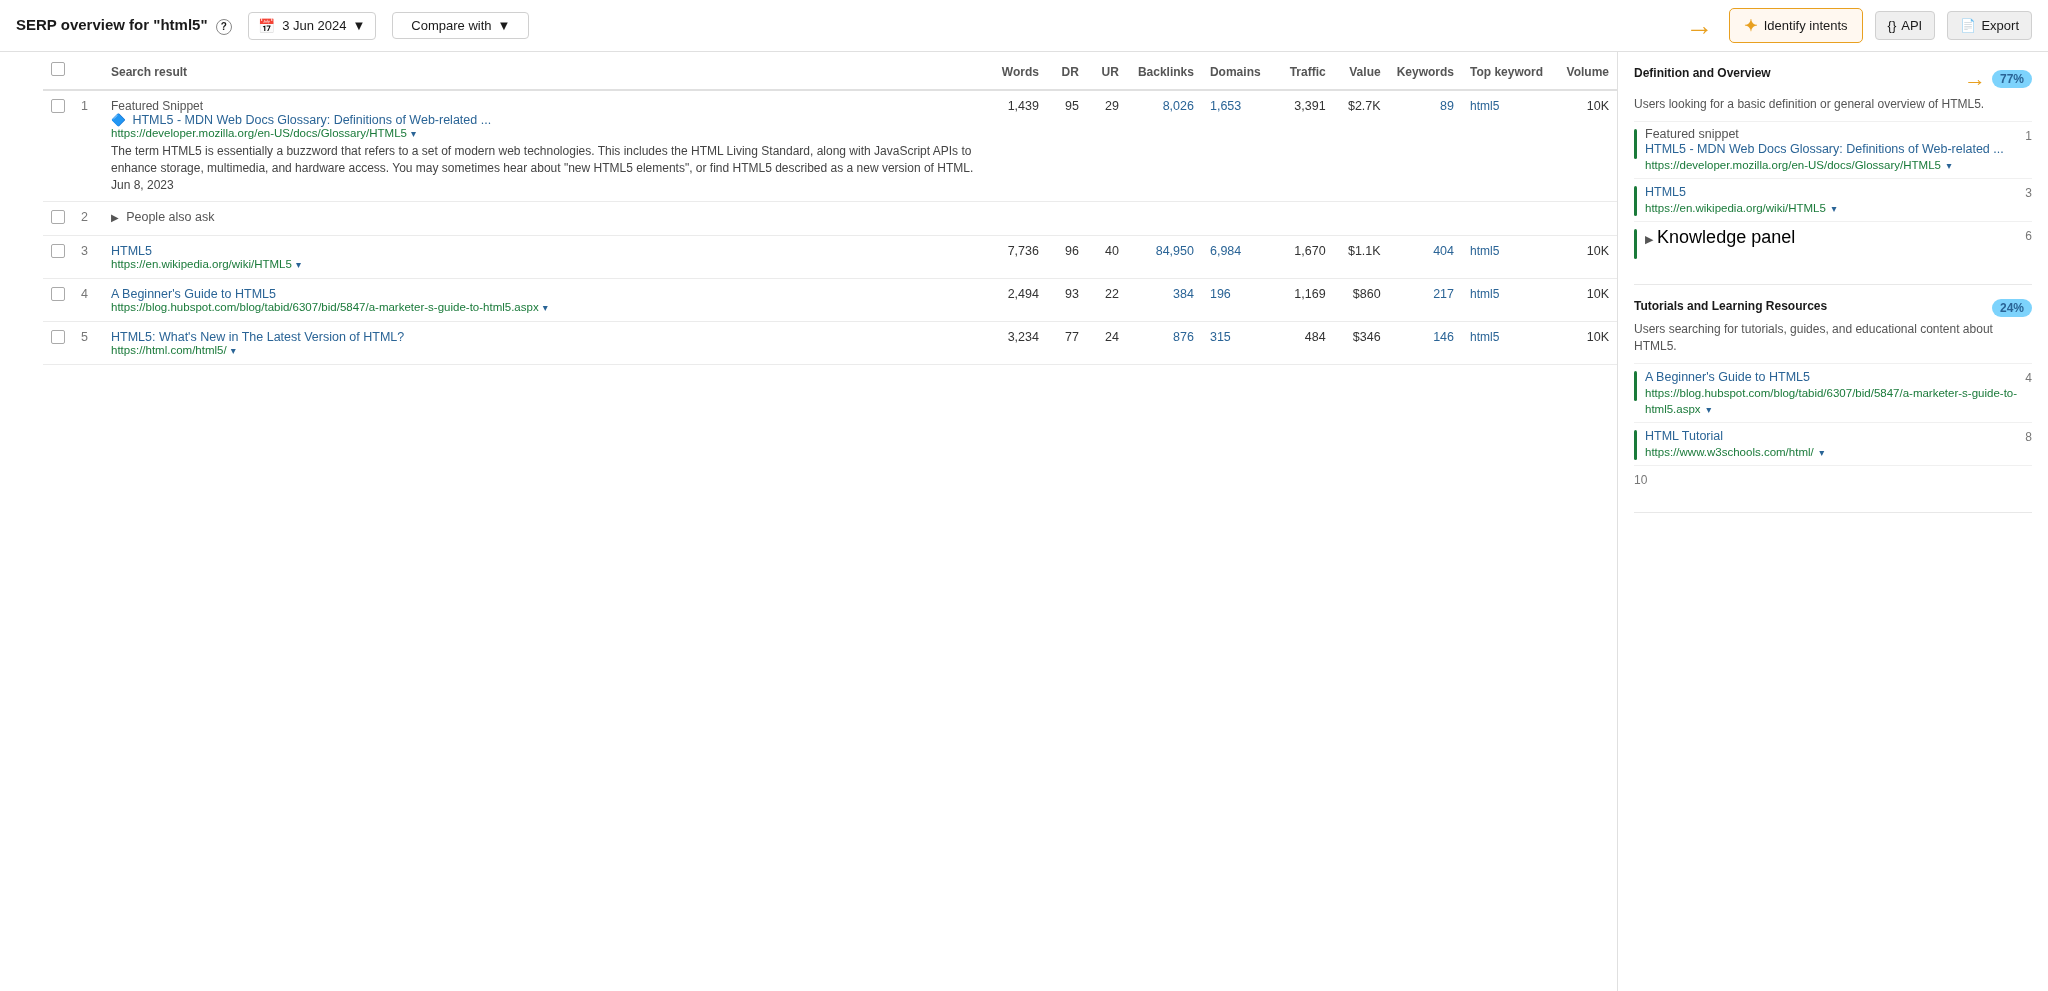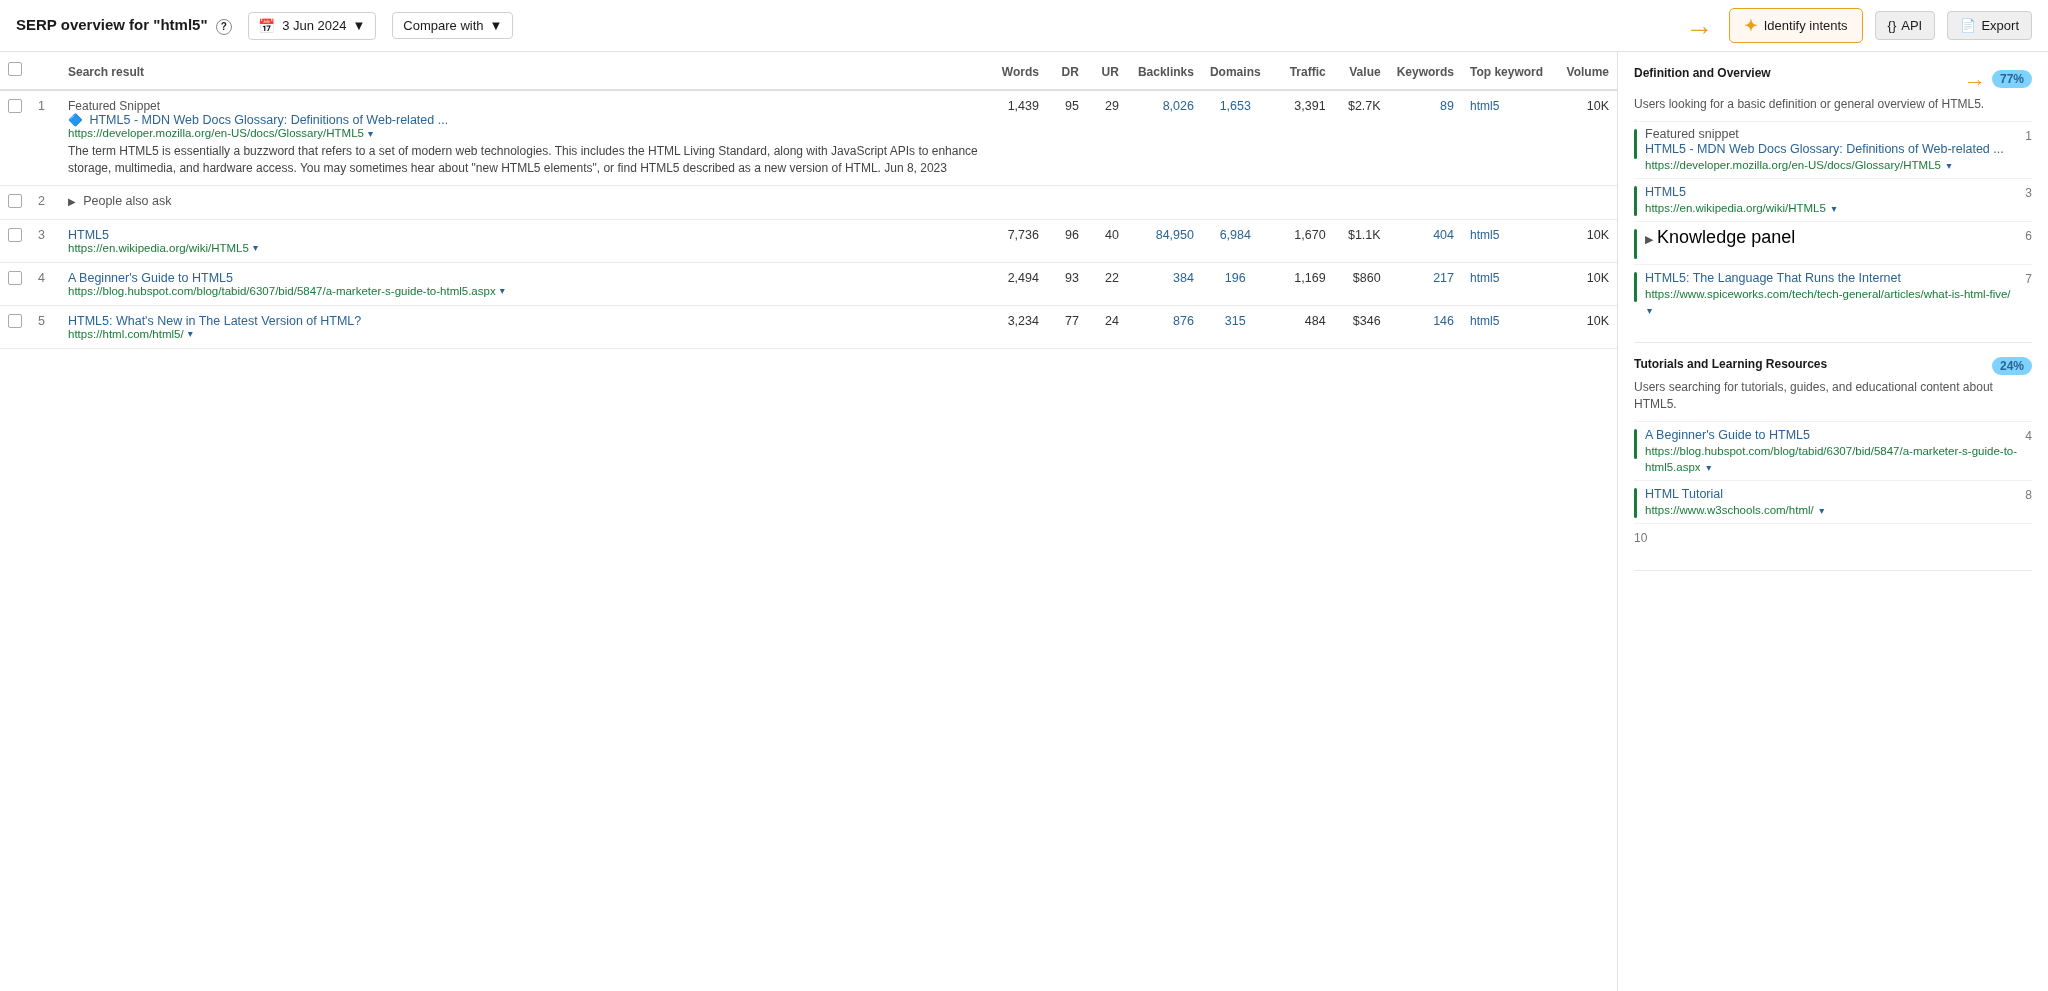--- a/index.html
+++ b/index.html
@@ -5,50 +5,50 @@
     * { box-sizing: border-box; margin: 0; padding: 0; }
     body { font-family: -apple-system, BlinkMacSystemFont, 'Segoe UI', Arial, sans-serif; font-size: 13px; color: #1a1a1a; background: #fff; overflow-x: hidden; }
 
     
     .header { display: flex; align-items: center; padding: 8px 16px; border-bottom: 1px solid #e0e0e0; gap: 16px; }
     .header-title { font-size: 15px; font-weight: 600; color: #1a1a1a; }
     .header-title span { color: #1a1a1a; }
     .help-icon { display: inline-flex; align-items: center; justify-content: center; width: 16px; height: 16px; border-radius: 50%; border: 1px solid #888; color: #888; font-size: 10px; margin-left: 4px; cursor: pointer; }
     .date-picker { display: flex; align-items: center; gap: 6px; padding: 5px 10px; border: 1px solid #d0d0d0; border-radius: 4px; font-size: 13px; cursor: pointer; color: #1a1a1a; }
     .date-icon { font-size: 14px; color: #555; }
-    .compare-btn { display: flex; align-items: center; gap: 6px; padding: 5px 10px; border: 1px solid #d0d0d0; border-radius: 4px; font-size: 13px; cursor: pointer; color: #1a1a1a; }
+    .compare-btn { display: flex; align-items: center; gap: 6px; padding: 5px 18px; border: 1px solid #d0d0d0; border-radius: 4px; font-size: 13px; cursor: pointer; color: #1a1a1a; }
     .header-right { margin-left: auto; display: flex; align-items: center; gap: 12px; }
     .identify-btn { display: flex; align-items: center; gap: 6px; padding: 7px 14px; background: #fff8f0; border: 1.5px solid #e8a020; border-radius: 5px; color: #1a1a1a; font-size: 13px; font-weight: 500; cursor: pointer; }
     .identify-btn .plus-icon { color: #e8a020; font-size: 16px; font-weight: 700; }
     .api-btn { display: flex; align-items: center; gap: 5px; padding: 6px 12px; border: 1px solid #d0d0d0; border-radius: 4px; font-size: 13px; cursor: pointer; color: #1a1a1a; }
     .export-btn { display: flex; align-items: center; gap: 5px; padding: 6px 12px; border: 1px solid #d0d0d0; border-radius: 4px; font-size: 13px; cursor: pointer; color: #1a1a1a; }
     .arrow-orange { color: #e8a020; font-size: 28px; margin-right: 4px; }
 
     
-    .main-layout { display: flex; height: calc(100vh - 52px); }
+    .main-layout { display: flex; height: calc(100vh - 52px); padding-left: 43px; }
 
     
     .table-area { flex: 1; overflow-y: auto; overflow-x: hidden; border-right: 1px solid #e0e0e0; }
 
     
     .results-table { width: 100%; border-collapse: collapse; }
     .results-table thead tr { border-bottom: 2px solid #e0e0e0; }
     .results-table th { padding: 10px 8px; text-align: left; font-size: 12px; font-weight: 600; color: #555; white-space: nowrap; vertical-align: bottom; }
     .results-table th.sortable { cursor: pointer; }
     .results-table th.right { text-align: right; }
     .results-table td { padding: 8px 8px; vertical-align: top; font-size: 12.5px; }
     .results-table tr { border-bottom: 1px solid #ebebeb; }
     .col-check { width: 24px; }
     .col-num { width: 30px; color: #777; font-size: 12px; }
     .col-result { min-width: 250px; max-width: 310px; }
     .col-words { width: 60px; text-align: right; }
     .col-dr { width: 40px; text-align: right; }
     .col-ur { width: 40px; text-align: right; }
     .col-backlinks { width: 75px; text-align: right; }
-    .col-domains { width: 65px; text-align: center; }
+    .col-domains { width: 65px; text-align: left; }
     .col-traffic { width: 65px; text-align: right; }
     .col-value { width: 55px; text-align: right; }
     .col-keywords { width: 70px; text-align: right; }
     .col-topkw { width: 90px; }
     .col-volume { width: 65px; text-align: right; }
 
     .link-blue { color: #2a6496; text-decoration: none; font-size: 12.5px; }
     .link-green { color: #1a7a3a; text-decoration: none; font-size: 11.5px; }
     .snippet-text { font-size: 12px; color: #444; line-height: 1.4; margin-top: 4px; }
     .featured-label { font-size: 12px; color: #555; font-weight: 500; }
@@ -309,31 +309,20 @@
           <div class="intent-item-left">
             <div class="green-bar"></div>
             <div class="intent-item-content">
               <span style="font-size:11px;color:#555;">▶</span>
               <span style="font-size:18px;color:#000000;"> Knowledge panel</span>
             </div>
           </div>
           <span class="intent-item-num">6</span>
         </li>
 
-        <li class="intent-item">
-          <div class="intent-item-left">
-            <div class="green-bar"></div>
-            <div class="intent-item-content">
-              <a href="#" class="intent-item-title">HTML5: The Language That Runs the Internet</a><br>
-              <a href="#" class="intent-item-url">https://www.spiceworks.com/tech/tech-general/articles/what-is-html-five/</a>
-              <span class="dropdown-arrow">▾</span>
-            </div>
-          </div>
-          <span class="intent-item-num">7</span>
-        </li>
       </ul>
     </div>
 
     <hr class="section-divider">
 
     <div class="intent-section">
       <div class="intent-header">
         <span class="intent-title">Tutorials and Learning Resources</span>
         <span class="intent-badge intent-badge-blue">24%</span>
       </div>

